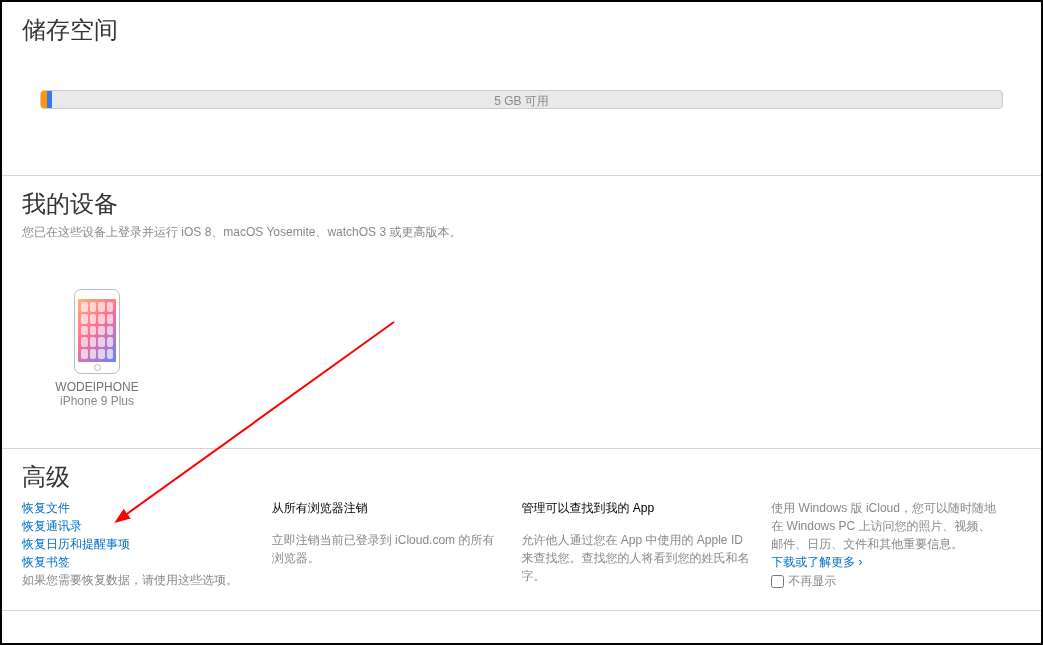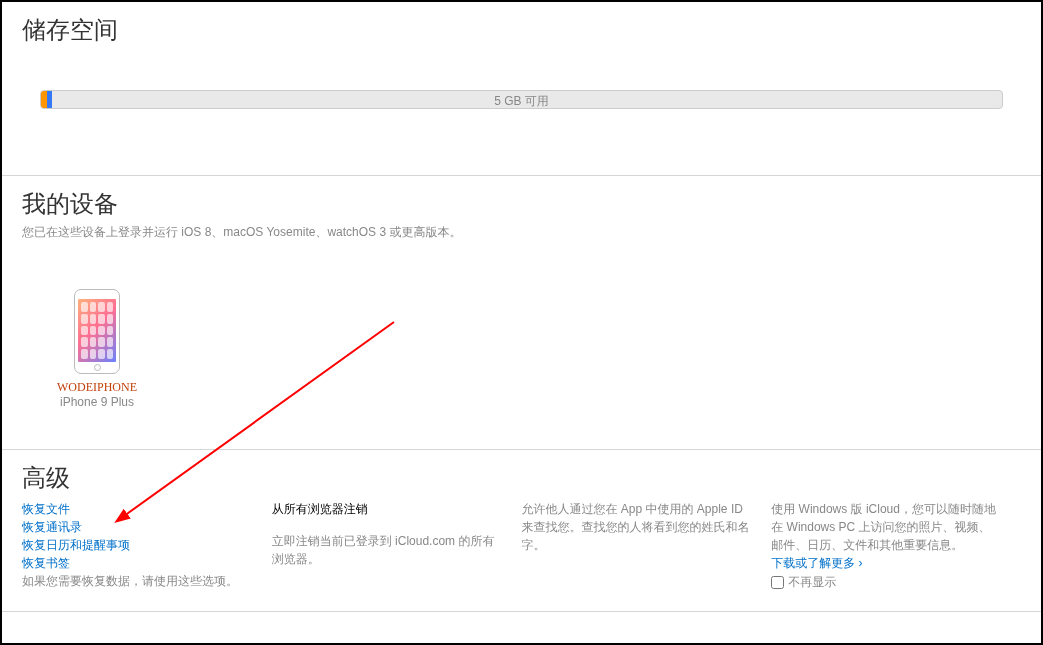--- a/index.html
+++ b/index.html
@@ -107,24 +107,23 @@
   }
   .phone-home {
     position: absolute;
     bottom: 2px; left: 50%;
     width: 7px; height: 7px;
     margin-left: -3.5px;
     border: 1px solid #bbb;
     border-radius: 50%;
   }
   .device-name {
-    color: #c2410c;
+    color: #737373;
     font-size: 12px;
     cursor: pointer;
-    font-family: Liberation Serif, serif;
   }
   .device-model {
     color: #888;
     font-size: 12px;
   }
 
   
   .advanced-section { padding-bottom: 20px; }
   .adv-grid {
     display: flex;
@@ -236,20 +235,21 @@
         <a class="link">恢复通讯录</a>
         <a class="link">恢复日历和提醒事项</a>
         <a class="link">恢复书签</a>
         <div class="desc">如果您需要恢复数据，请使用这些选项。</div>
       </div>
       <div class="adv-col">
         <a class="col-head">从所有浏览器注销</a>
         <div class="desc">立即注销当前已登录到 iCloud.com 的所有浏览器。</div>
       </div>
       <div class="adv-col">
+        <a class="col-head">管理可以查找到我的 App</a>
         <div class="desc">允许他人通过您在 App 中使用的 Apple ID 来查找您。查找您的人将看到您的姓氏和名字。</div>
       </div>
       <div class="adv-col">
         <div class="desc">使用 Windows 版 iCloud，您可以随时随地在 Windows PC 上访问您的照片、视频、邮件、日历、文件和其他重要信息。</div>
         <a class="link">下载或了解更多 ›</a>
         <label class="checkbox-row">
           <input type="checkbox" style="">
           <span>不再显示</span>
         </label>
       </div>

